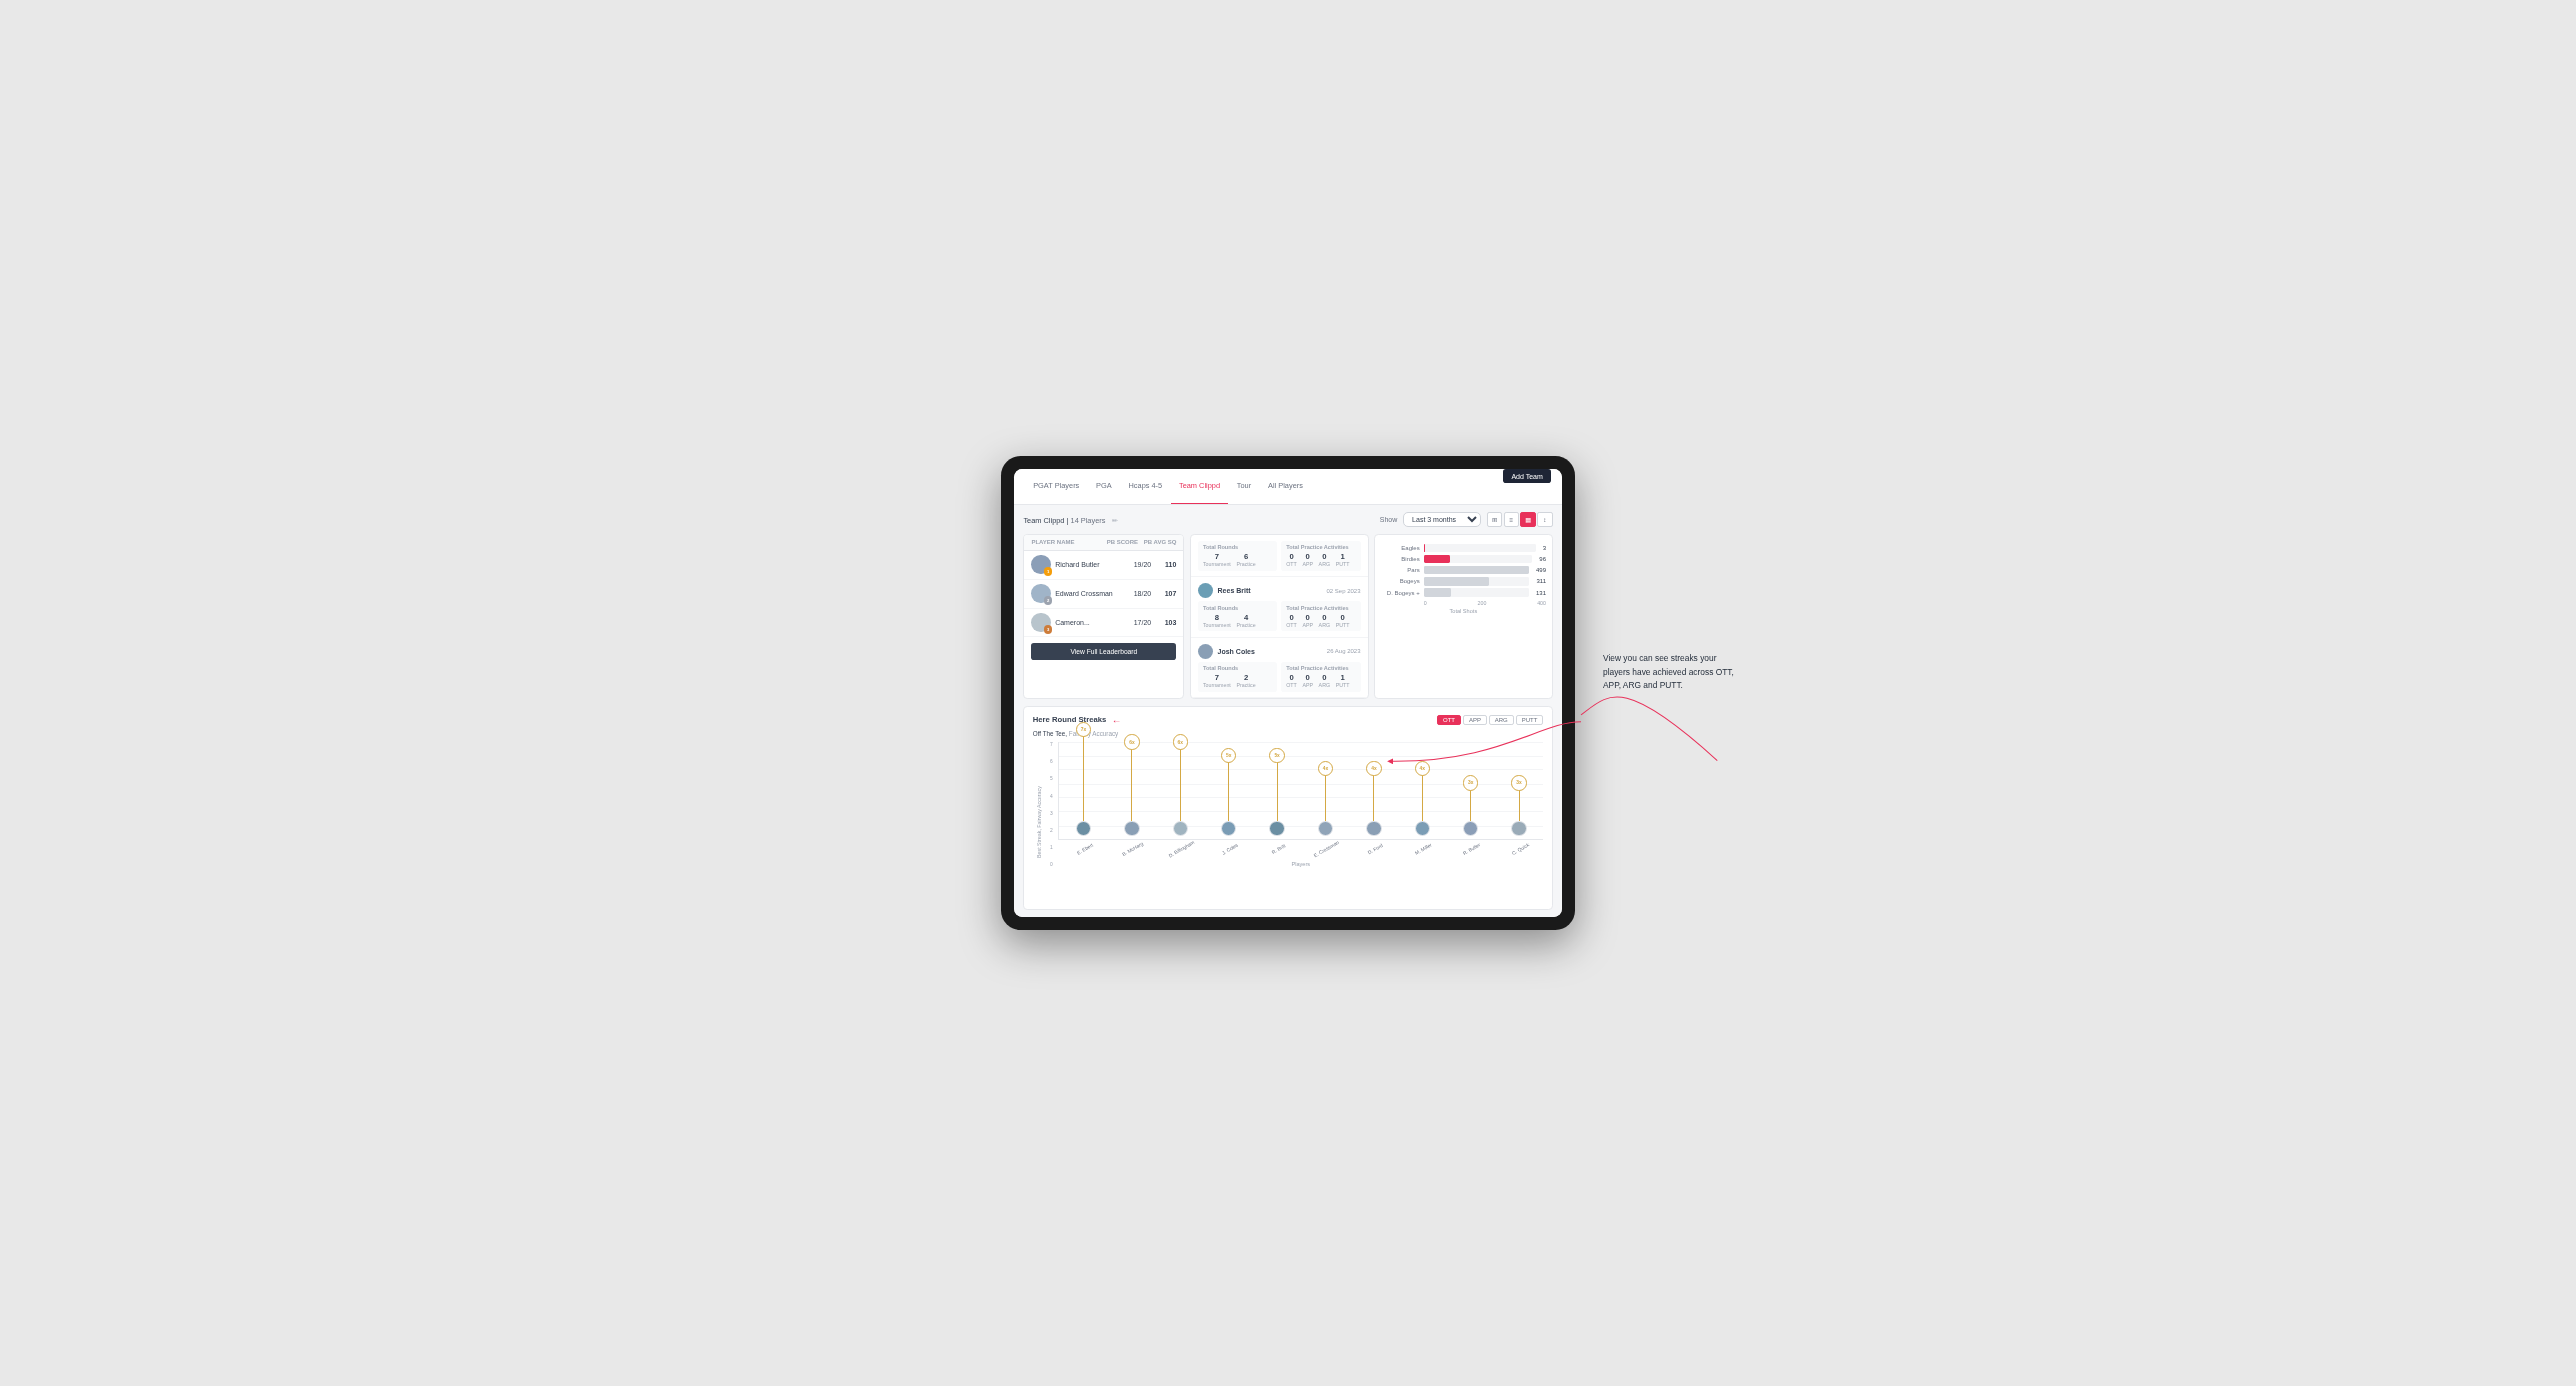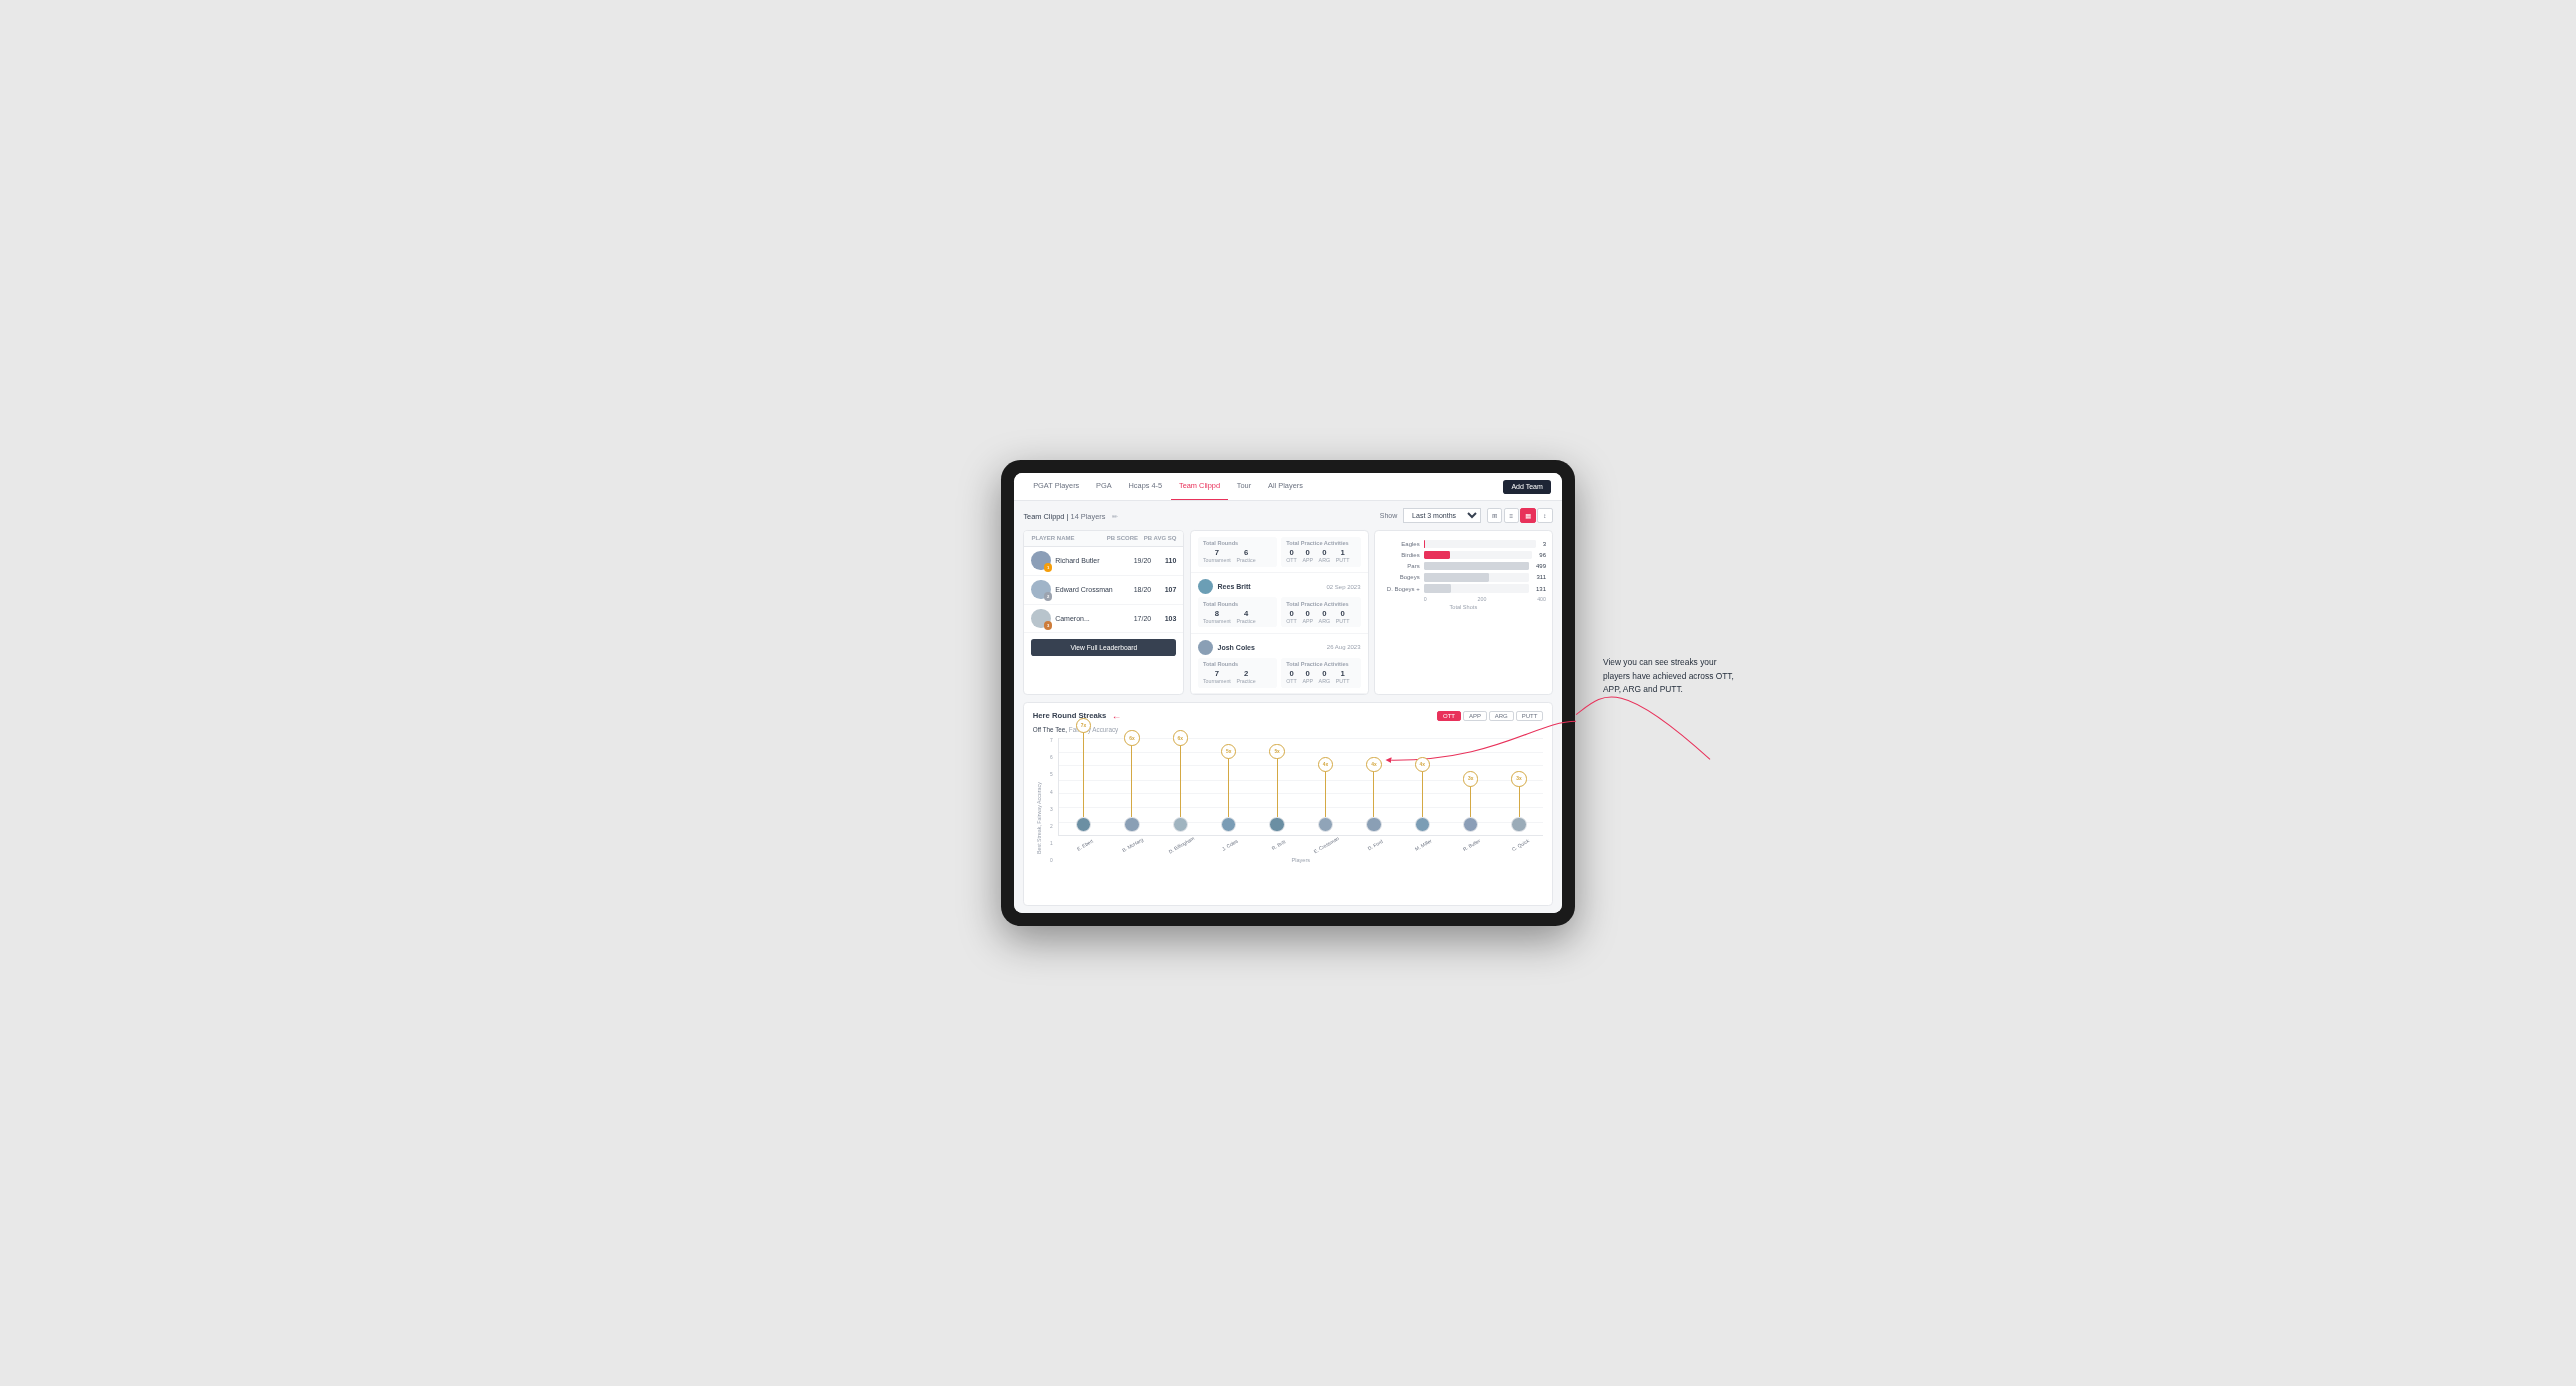--- a/index.html
+++ b/index.html
@@ -72,23 +72,22 @@
       border-radius: 50%;
       background: #555;
       display: inline-block;
     }
 
     
     .sub-nav {
       background: #fff;
       border-bottom: 0.7px solid #e5e7eb;
       display: flex;
-      align-items: center;
       padding: 0 11.2px;
-      height: 28px;
+      height: 36px;
       gap: 0;
     }
     .sub-nav-item {
       font-size: 7.4px;
       color: #6b7280;
       padding: 0 8.4px;
       height: 100%;
       display: flex;
       align-items: center;
       cursor: pointer;
@@ -146,21 +145,21 @@
       align-items: center;
       gap: 5.6px;
     }
     .show-label {
       font-size: 7px;
       color: #6b7280;
     }
     .show-select {
       font-size: 7px;
       border: 0.7px solid #d1d5db;
-      border-radius: 0;
+      border-radius: 5px;
       padding: 2.1px 4.2px;
       background: #fff;
       color: #374151;
       cursor: pointer;
     }
     .view-icons {
       display: flex;
       gap: 1.4px;
     }
     .view-icon-btn {

